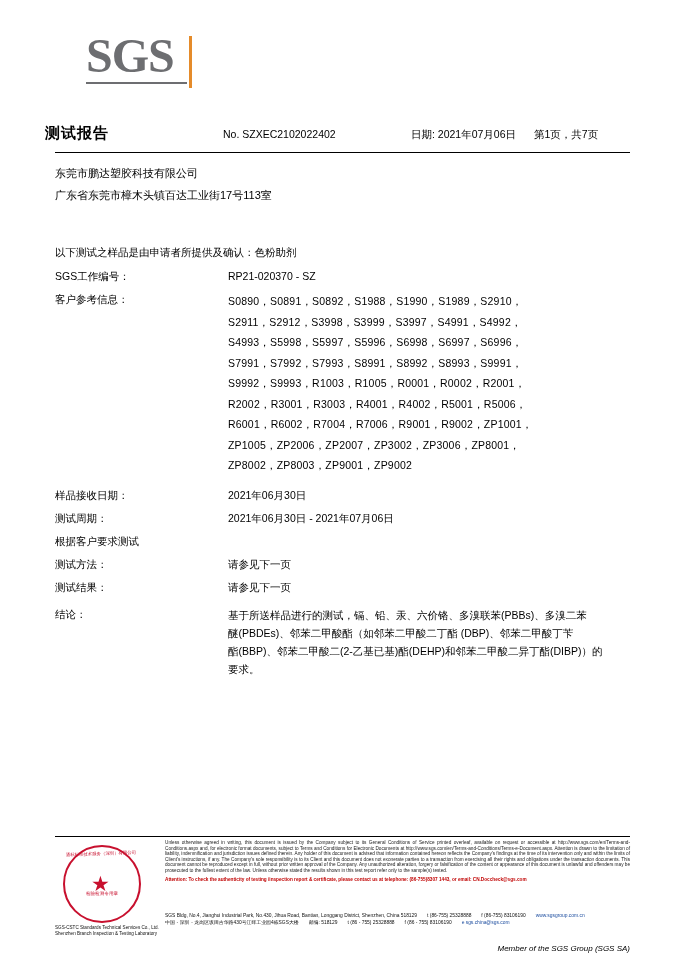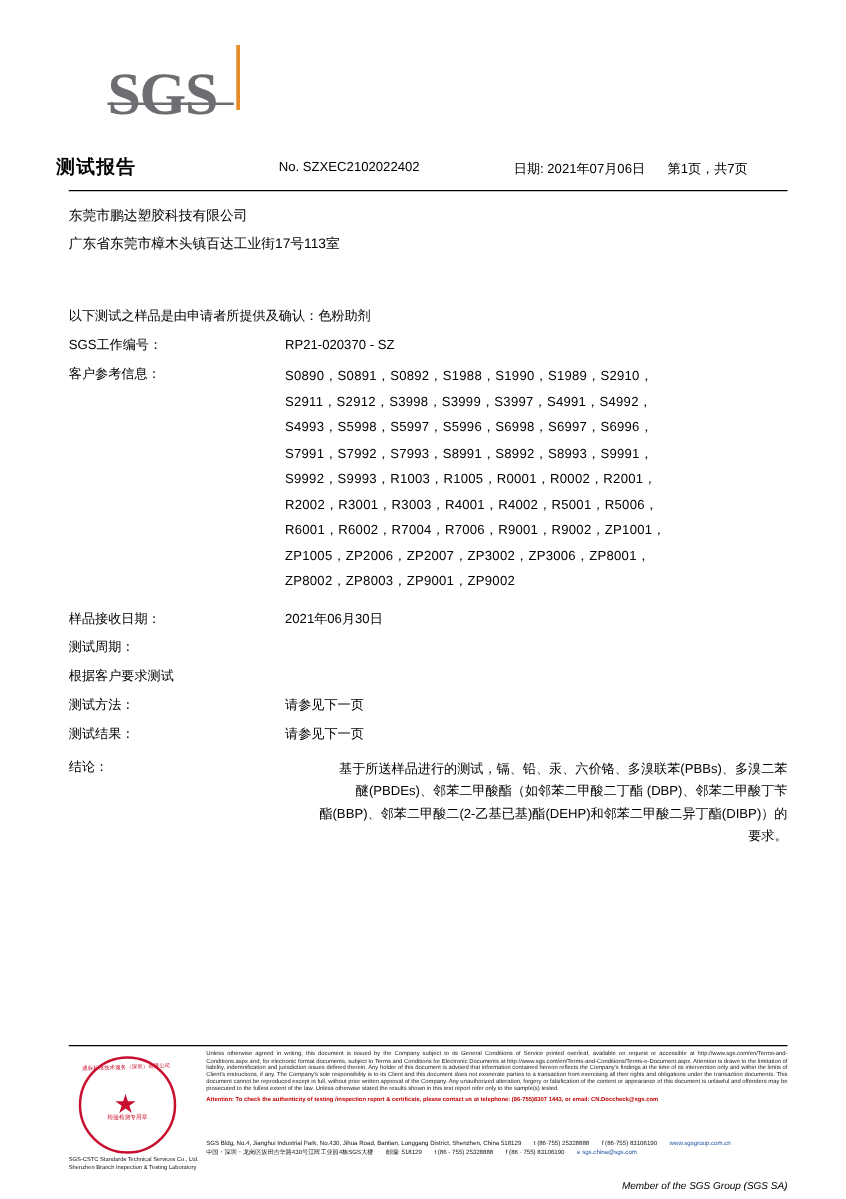--- a/index.html
+++ b/index.html
@@ -30,21 +30,20 @@
     width: 110px;
     height: 62px;
   }
   .logo-text {
     font-family: "Liberation Serif", serif;
     font-weight: bold;
     font-size: 48px;
     letter-spacing: -1px;
     color: #6d6e71;
     line-height: 52px;
-    margin-top: 20px;
   }
   .logo-rule {
     position: absolute;
     left: 0;
     top: 52px;
     width: 101px;
     height: 2px;
     background: #6d6e71;
   }
   .logo-bar {
@@ -141,21 +140,20 @@
     line-height: 16px;
   }
   .ref-lines div {
     line-height: 20.5px;
     letter-spacing: 0.2px;
   }
   .gap-sm { height: 4px; }
 
   .concl-text {
     line-height: 18px;
-    text-align: right;
   }
 
   
   .footer-rule {
     position: absolute;
     left: 55px;
     top: 836px;
     width: 575px;
     height: 1px;
     background: #000;
@@ -311,20 +309,21 @@
 
     <div class="gap-sm"></div>
 
     <div class="field-row">
       <div class="field-label">样品接收日期：</div>
       <div class="field-value">2021年06月30日</div>
     </div>
 
     <div class="field-row">
       <div class="field-label">测试周期：</div>
+      <div class="field-value">2021年06月30日 - 2021年07月06日</div>
     </div>
 
     <div class="field-row">
       <div class="field-value">根据客户要求测试</div>
     </div>
 
     <div class="field-row">
       <div class="field-label">测试方法：</div>
       <div class="field-value">请参见下一页</div>
     </div>

